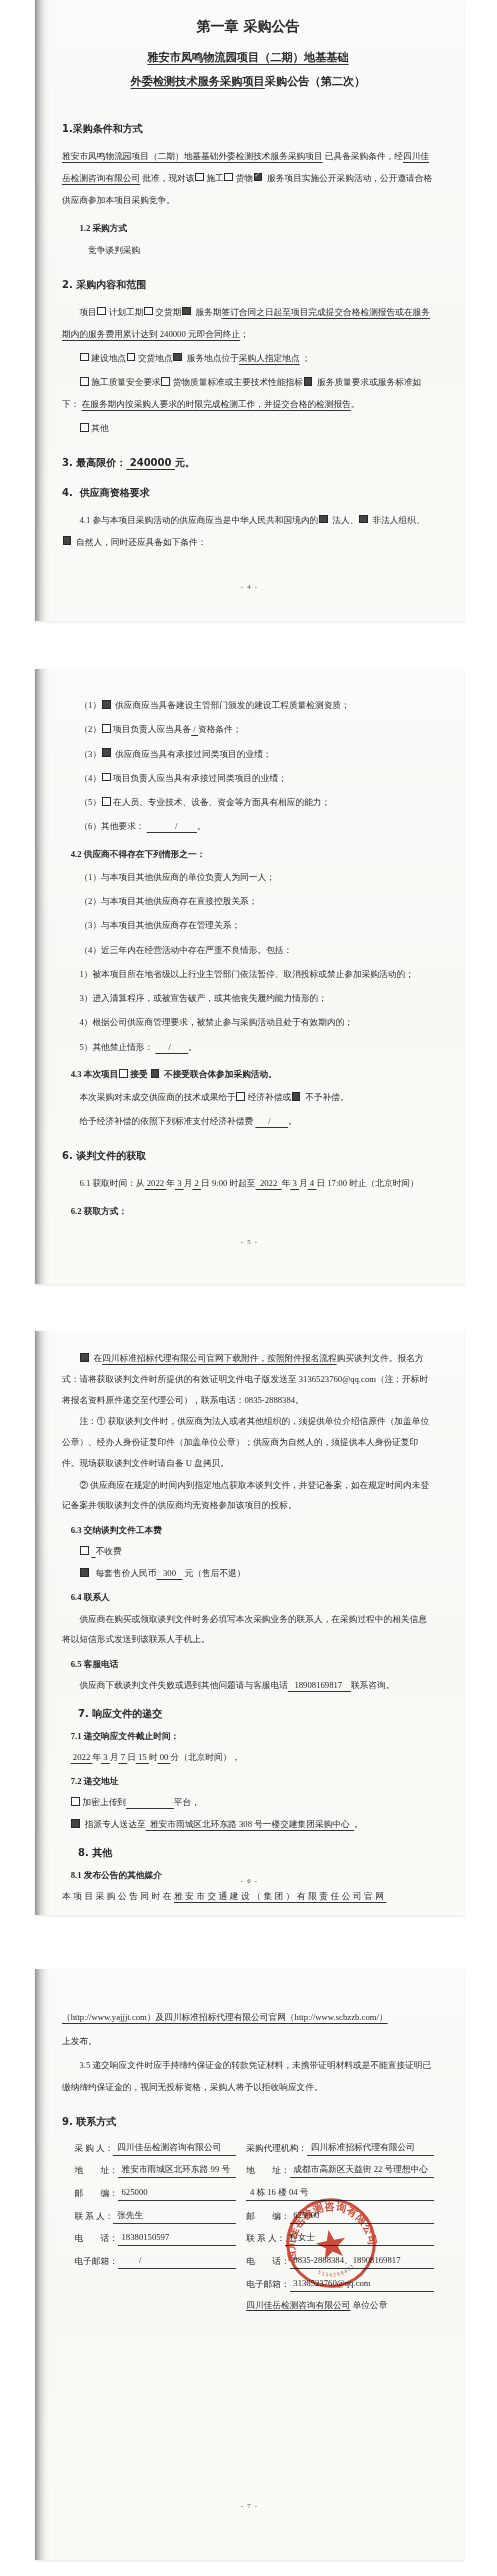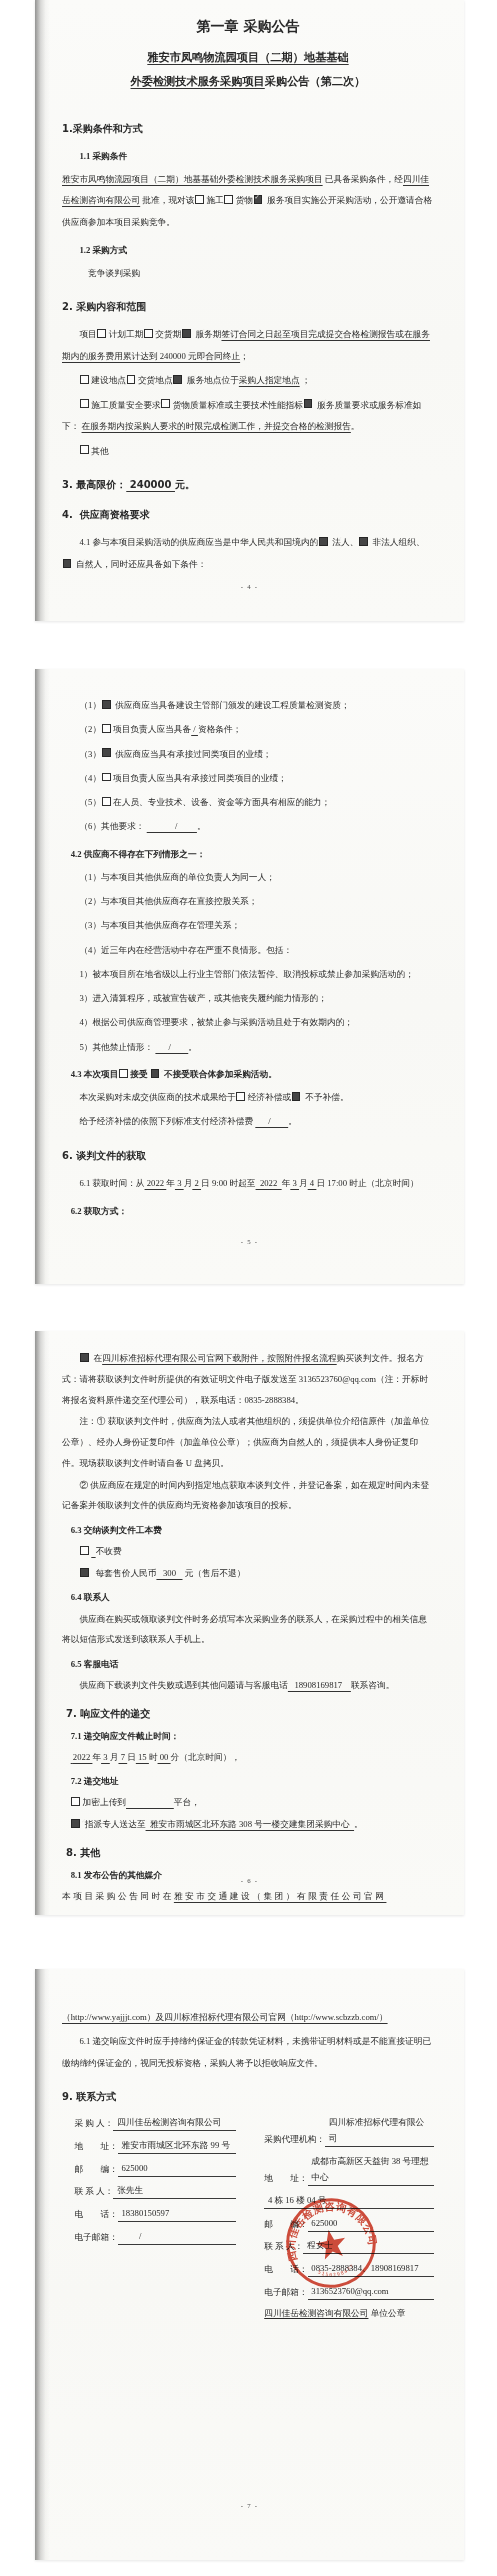--- a/index.html
+++ b/index.html
@@ -25,21 +25,21 @@
   .page4{top:1969px;height:591px;padding-top:35px;}
 
   .blk{line-height:2.5;}
   .blk span{white-space:pre-wrap;}
   .b-p{margin:2.5px 0;}
   .page3 .b-p{margin:1.2px 0;line-height:2.38;}
   .b-h1{
     font-family:"DejaVu Sans","Liberation Sans",sans-serif;
     font-weight:700;font-size:10px;line-height:1.5;margin:15px 0 10px;
   }
-  .page3 .b-h1{margin:10px 4px 5px;}
+  .page3 .b-h1{margin:10px 16px 5px;}
   .b-h2{font-weight:700;margin:6.2px 0 2.5px;line-height:2.3;}
   .page3 .b-h2{margin:3.7px 0 1.2px;}
   .b-ch{
     text-align:center;font-weight:700;font-size:14px;margin:2.5px 0 7.5px;
     font-family:"DejaVu Sans","Liberation Sans",sans-serif;line-height:1.6;
   }
   .b-ct{text-align:center;font-weight:700;font-size:11.2px;line-height:2.2;}
 
   .u{text-decoration:underline;text-underline-offset:2.5px;text-decoration-thickness:0.6px;text-decoration-color:#333;}
 
@@ -55,21 +55,21 @@
 
   .pagenum{
     position:absolute;left:0;right:0;text-align:center;font-size:6.8px;color:#4a4a4a;
     letter-spacing:1.2px;font-family:"Liberation Serif",serif;
   }
   .page1 .pagenum{bottom:31px;}
   .page2 .pagenum{bottom:39px;}
   .page3 .pagenum{bottom:31px;}
   .page4 .pagenum{bottom:51px;}
 
-  .contact-grid{display:flex;gap:28px;margin:7.5px 0 0 12.4px;justify-content:space-between;}
+  .contact-grid{display:flex;gap:10px;margin:7.5px 0 0 12.4px;justify-content:space-between;}
   .ccol{flex:1;min-width:0;}
   .ccol.left{flex:0 0 45%;}
   .crow{display:flex;align-items:flex-end;margin-bottom:5.6px;line-height:1.85;}
   .crow .lab{white-space:pre;}
   .crow .val{flex:1;border-bottom:0.6px solid #3a3a3a;padding:0 1.2px 0 3.7px;white-space:pre-wrap;min-height:1.3em;}
   .seal-note{margin-top:2.5px;line-height:1.9;white-space:pre-wrap;}
   .seal-note .company{text-decoration:underline;text-underline-offset:1.9px;}
 
   .stamp{
     position:absolute;left:248px;top:226px;width:96px;height:96px;
@@ -79,21 +79,20 @@
 </head>
 <body>
 
 <div id="canvas">
   <main id="doc-root">
       <section class="page page1">
         <div class="blk b-ch"><span>第一章 采购公告</span></div>
         <div class="blk b-ct"><span class="u">雅安市凤鸣物流园项目（二期）地基基础</span></div>
         <div class="blk b-ct"><span class="u">外委检测技术服务采购项目</span><span>采购公告（第二次）</span></div>
         <div class="blk b-h1" style="margin-top: 27px;"><span>1.采购条件和方式</span></div>
-        <div class="blk b-h2" style="text-indent: 2em;"><span>1.1 采购条件</span></div>
         <div class="blk b-p"><span class="u">雅安市凤鸣物流园项目（二期）地基基础外委检测技术服务采购项目</span><span> 已具备采购条件，经</span><span class="u">四川佳岳检测咨询有限公司</span><span> 批准，现对该</span><span class="cb"></span><span>施工</span><span class="cb"></span><span>货物</span><span class="cb checked"></span><span> 服务项目实施公开采购活动，公开邀请合格供应商参加本项目采购竞争。</span></div>
         <div class="blk b-h2" style="text-indent: 2em;"><span>1.2 采购方式</span></div>
         <div class="blk b-p" style="text-indent: 3em;"><span>竞争谈判采购</span></div>
         <div class="blk b-h1"><span>2. 采购内容和范围</span></div>
         <div class="blk b-p" style="text-indent: 2em;"><span>项目</span><span class="cb"></span><span>计划工期</span><span class="cb"></span><span>交货期</span><span class="cb checked"></span><span> 服务期</span><span class="u">签订合同之日起至项目完成提交合格检测报告或在服务期内的服务费用累计达到 240000 元即合同终止</span><span>；</span></div>
         <div class="blk b-p" style="text-indent: 2em;"><span class="cb"></span><span>建设地点</span><span class="cb"></span><span>交货地点</span><span class="cb checked"></span><span> 服务地点位于</span><span class="u">采购人指定地点</span><span> ；</span></div>
         <div class="blk b-p" style="text-indent: 2em;"><span class="cb"></span><span>施工质量安全要求</span><span class="cb"></span><span>货物质量标准或主要技术性能指标</span><span class="cb checked"></span><span> 服务质量要求或服务标准如下： </span><span class="u">在服务期内按采购人要求的时限完成检测工作，并提交合格的检测报告</span><span>。</span></div>
         <div class="blk b-p" style="text-indent: 2em;"><span class="cb"></span><span>其他</span></div>
         <div class="blk b-h1"><span>3. 最高限价：</span><span class="u"> 240000 </span><span>元。</span></div>
         <div class="blk b-h1"><span>4.  供应商资格要求</span></div>
@@ -141,21 +140,22 @@
         <div class="blk b-h2" style="text-indent: 1em;"><span>7.2 递交地址</span></div>
         <div class="blk b-p" style="text-indent: 1em;"><span class="cb"></span><span>加密上传到</span><span class="u">                      </span><span>平台，</span></div>
         <div class="blk b-p" style="text-indent: 1em;"><span class="cb checked"></span><span> 指派专人送达至</span><span class="u">  雅安市雨城区北环东路 308 号一楼交建集团采购中心  </span><span>。</span></div>
         <div class="blk b-h1"><span>8. 其他</span></div>
         <div class="blk b-h2" style="text-indent: 1em;"><span>8.1 发布公告的其他媒介</span></div>
         <div class="blk b-p" style="letter-spacing: 2.5px;"><span>本项目采购公告同时在</span><span class="u">雅安市交通建设（集团）有限责任公司官网</span></div>
         <div class="pagenum">- 6 -</div>
       </section>
       <section class="page page4">
         <div class="blk b-p"><span class="u">（http://www.yajjjt.com）及四川标准招标代理有限公司官网（http://www.scbzzb.com/）</span></div>
-        <div class="blk b-p" style="text-indent: 2em;"><span>6.1 递交响应文件时应手持缔约保证金的转款凭证材料，未携带证明材料或是不能直接证明已缴纳缔约保证金的，视同无投标资格，采购人将予以拒收响应文件。</span></div>
+        <div class="blk b-p"><span>上发布。</span></div>
+        <div class="blk b-p" style="text-indent: 2em;"><span>3.5 递交响应文件时应手持缔约保证金的转款凭证材料，未携带证明材料或是不能直接证明已缴纳缔约保证金的，视同无投标资格，采购人将予以拒收响应文件。</span></div>
         <div class="blk b-h1"><span>9. 联系方式</span></div>
         <div class="contact-grid">
           <div class="ccol left">
             <div class="crow">
               <span class="lab">采 购 人：</span>
               <span class="val">四川佳岳检测咨询有限公司</span>
             </div>
             <div class="crow">
               <span class="lab">地　　址：</span>
               <span class="val">雅安市雨城区北环东路 99 号</span>
@@ -177,21 +177,21 @@
               <span class="val">　　/　　</span>
             </div>
           </div>
           <div class="ccol right">
             <div class="crow">
               <span class="lab">采购代理机构：</span>
               <span class="val">四川标准招标代理有限公司</span>
             </div>
             <div class="crow">
               <span class="lab">地　　址：</span>
-              <span class="val">成都市高新区天益街 38 号理想中心</span>
+              <span class="val">成都市高新区天益街 22 号理想中心</span>
             </div>
             <div class="crow">
               <span class="lab"></span>
               <span class="val">4 栋 16 楼 04 号</span>
             </div>
             <div class="crow">
               <span class="lab">邮　　编：</span>
               <span class="val">625000</span>
             </div>
             <div class="crow">

